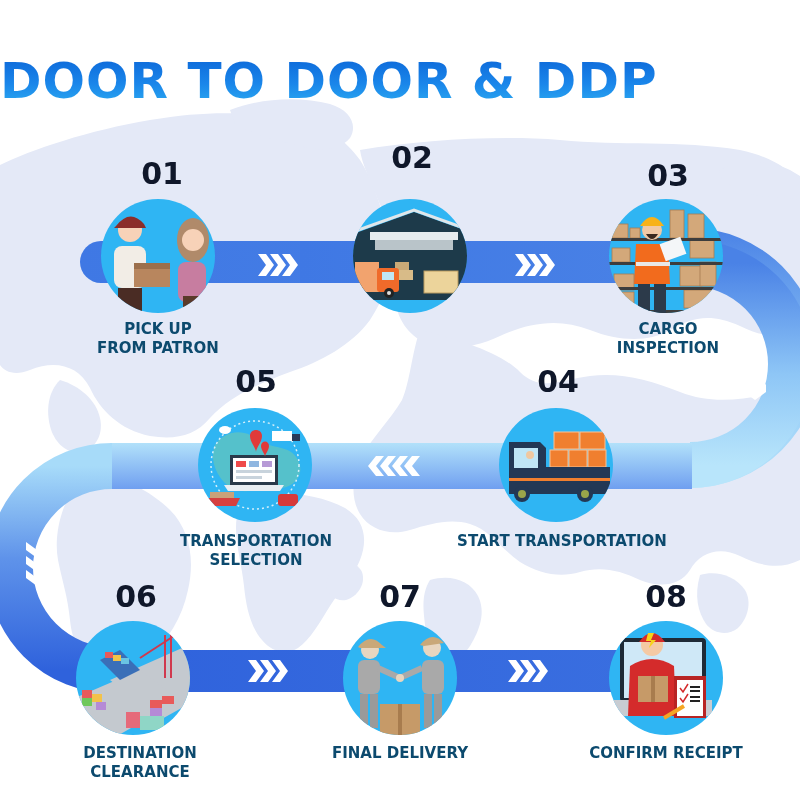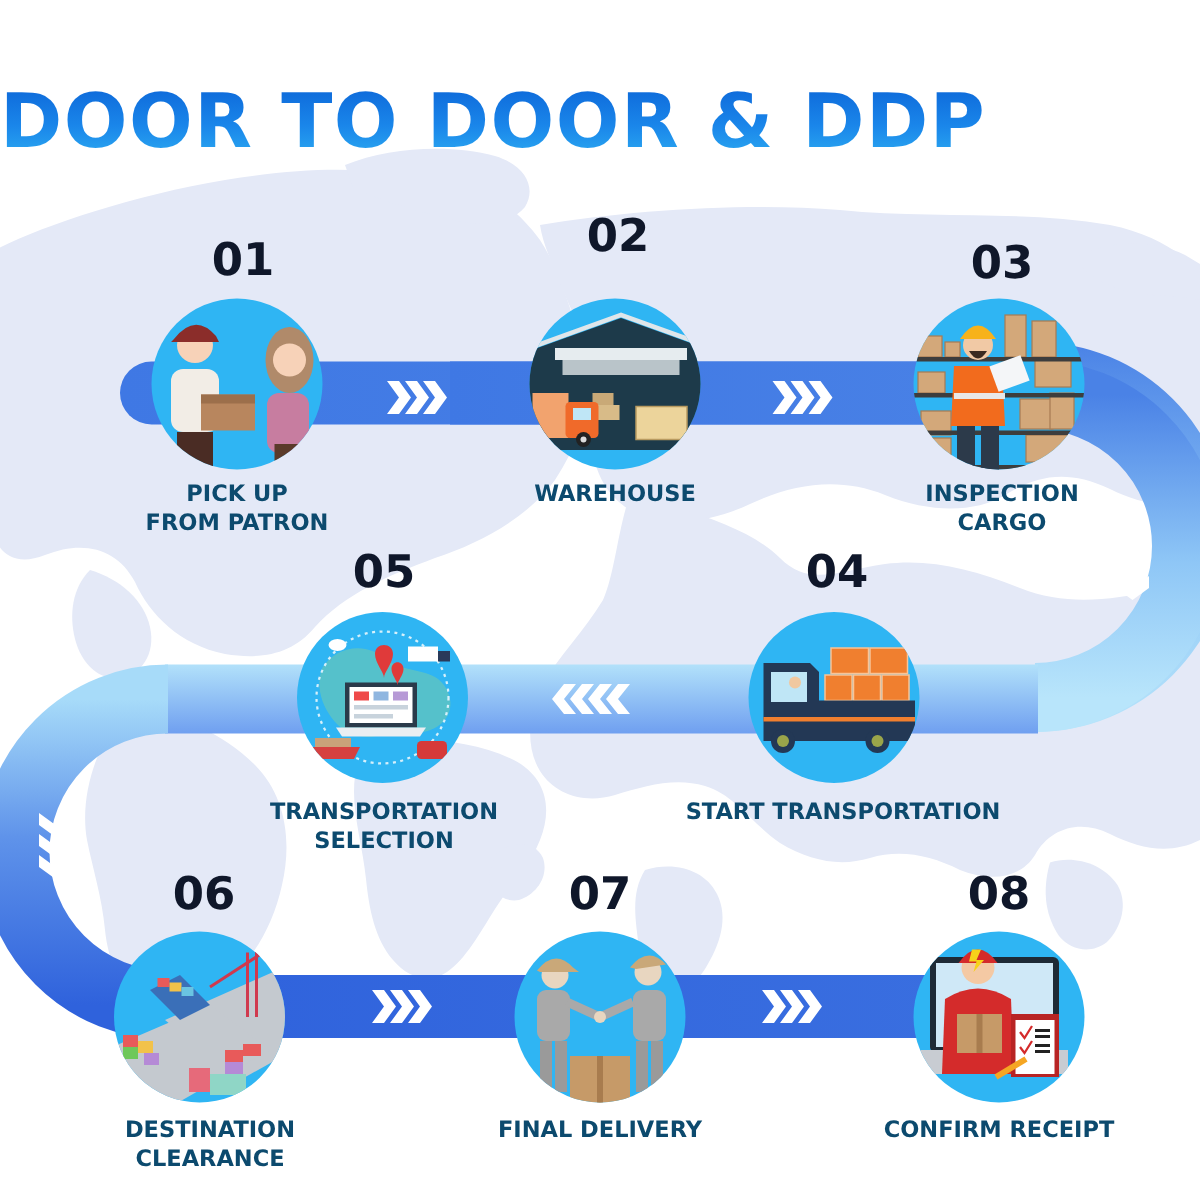--- a/index.html
+++ b/index.html
@@ -346,25 +346,24 @@
   <div class="num" style="left:206px; top:364px;">05</div>
   <div class="num" style="left:86px; top:579px;">06</div>
   <div class="num" style="left:350px; top:579px;">07</div>
   <div class="num" style="left:616px; top:579px;">08</div>
 
   <div class="lbl" style="left:48px; top:320px;">
     <span>PICK UP</span>
     <span>FROM PATRON</span>
   </div>
   <div class="lbl" style="left:300px; top:320px;">
-    <span>WAREHOUSE</span>
   </div>
   <div class="lbl" style="left:558px; top:320px;">
+    <span>CARGO</span>
     <span>INSPECTION</span>
-    <span>CARGO</span>
   </div>
   <div class="lbl" style="left:432px; top:532px; width:260px;">
     <span>START TRANSPORTATION</span>
   </div>
   <div class="lbl" style="left:146px; top:532px;">
     <span>TRANSPORTATION</span>
     <span>SELECTION</span>
   </div>
   <div class="lbl" style="left:30px; top:744px;">
     <span>DESTINATION</span>

